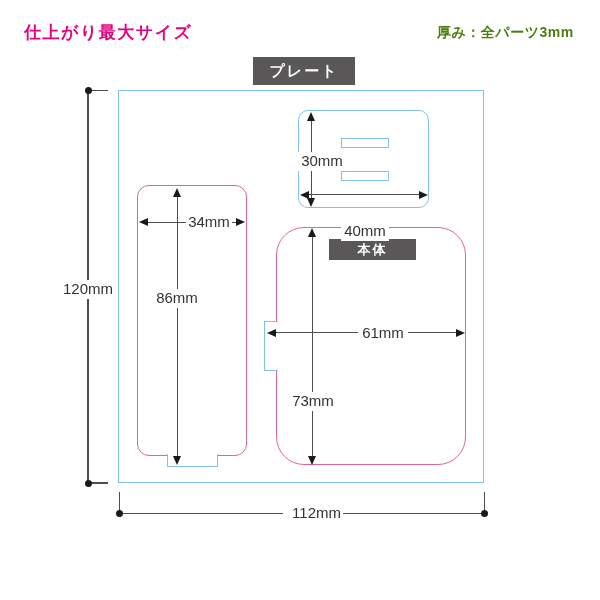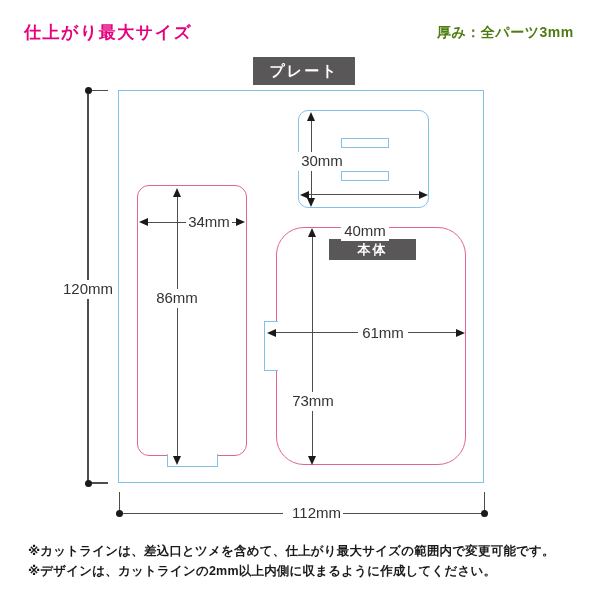--- a/index.html
+++ b/index.html
@@ -115,18 +115,14 @@
   <div class="dline" style="left:269px; top:331.8px; width:194px; height:1.5px;"></div>
   <div class="ah ah-l" style="left:267px; top:328.5px;"></div>
   <div class="ah ah-r" style="left:456px; top:328.5px;"></div>
   <div class="dim-label" style="left:358px; top:324px; width:50px;">61mm</div>
 
   <div class="dline" style="left:311.5px; top:230px; width:1.5px; height:233px;"></div>
   <div class="ah ah-u" style="left:308px; top:228px;"></div>
   <div class="ah ah-d" style="left:308px; top:456px;"></div>
   <div class="dim-label" style="left:288px; top:392px; width:50px;">73mm</div>
 
-  <div class="notes">
-    <div>※カットラインは、差込口とツメを含めて、仕上がり最大サイズの範囲内で変更可能です。</div>
-    <div>※デザインは、カットラインの2mm以上内側に収まるように作成してください。</div>
-  </div>
 
 </div>
 
 </body></html>

